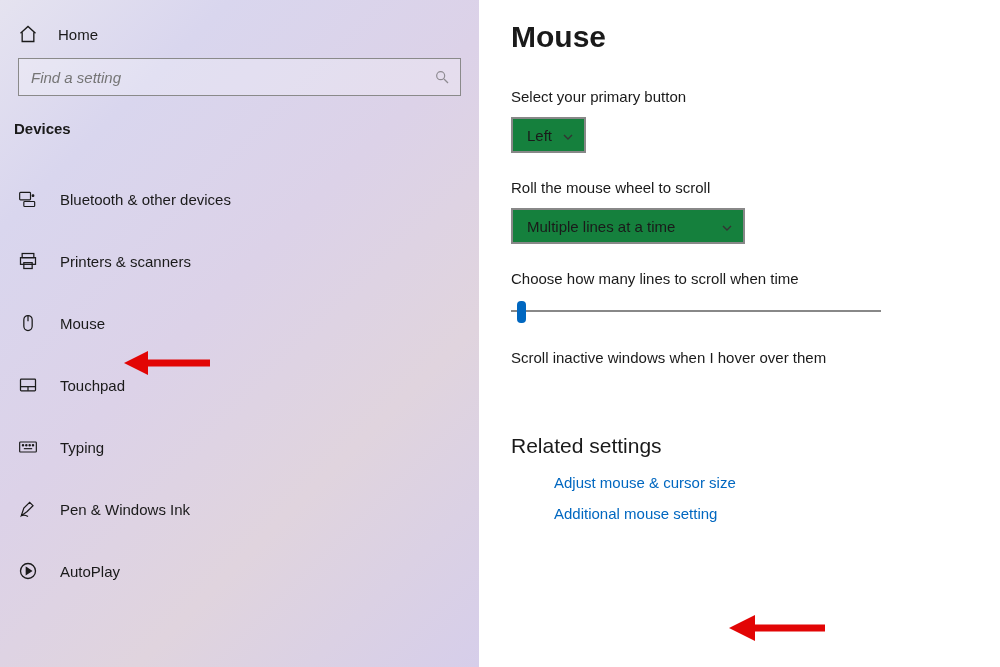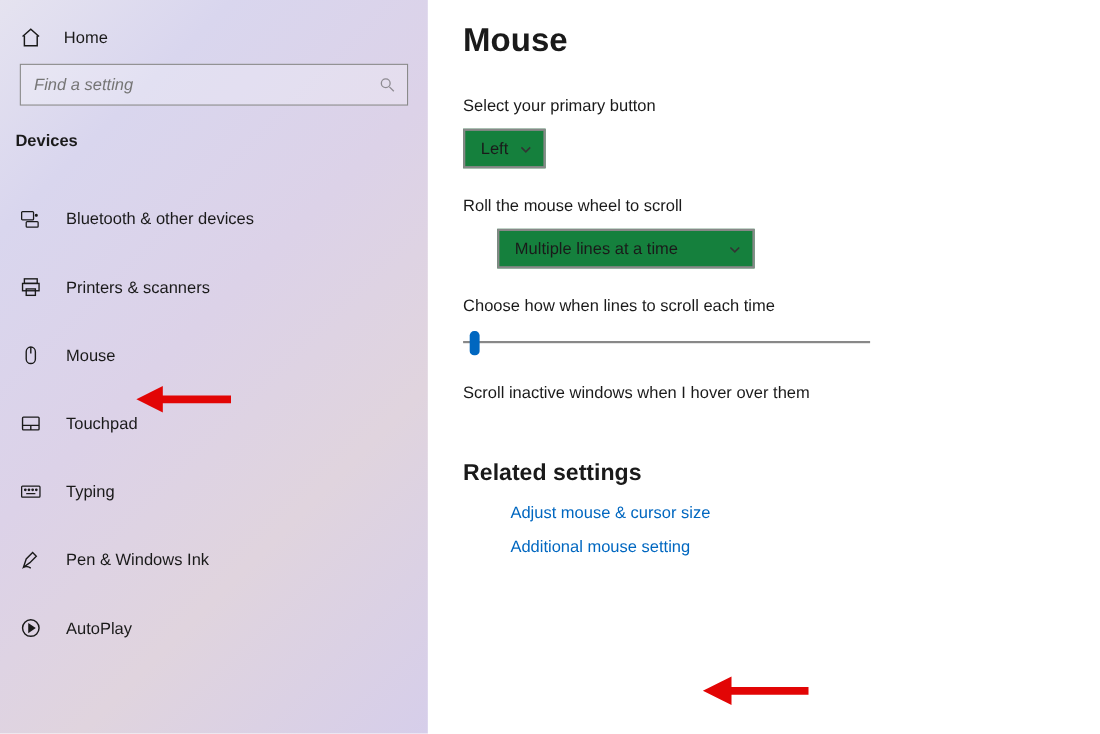--- a/index.html
+++ b/index.html
@@ -7,21 +7,21 @@
     font-family: "Segoe UI", -apple-system, sans-serif;
     font-size: 15px;
     color: #1a1a1a;
     width: 1000px;
     height: 667px;
     overflow: hidden;
     display: flex;
   }
   
   .sidebar {
-    width: 389px;
+    width: 479px;
     height: 100%;
     background: linear-gradient(135deg, #e5e3f0 0%, #d9d6ee 20%, #dcd2e8 45%, #e0d4de 70%, #d6ceea 100%);
     padding: 18px 10px 0 10px;
     position: relative;
   }
   .home-row {
     display: flex;
     align-items: center;
     gap: 20px;
     padding: 6px 8px 14px 8px;
@@ -93,21 +93,21 @@
     display: inline-flex;
     align-items: center;
     border: 2px solid #888;
     height: 36px;
     padding: 0 10px 0 14px;
     gap: 10px;
     cursor: pointer;
     font-size: 15px;
     background:#15803d;
   }
-  .combobox.wide { min-width: 234px; justify-content: space-between; margin-left: 31px; }
+  .combobox.wide { min-width: 234px; justify-content: space-between; }
   .chev { width: 12px; height: 12px; }
   .slider {
     width: 370px;
     height: 24px;
     position: relative;
     margin-top: 2px;
   }
   .slider-track {
     position: absolute; left:0; right:0; top: 11px;
     height: 2px; background:#888;
@@ -120,21 +120,21 @@
   .toggle-row { display:flex; align-items:center; gap:14px; margin-top:12px; }
   .toggle {
     width: 46px; height: 22px; border-radius: 11px;
     background:#0067c0; position:relative; cursor:pointer;
   }
   .toggle::after {
     content:""; position:absolute; right:3px; top:3px;
     width:16px; height:16px; border-radius:50%; background:#fff;
   }
   .related-heading {
-    font-size: 21px; font-weight:700; margin-top: 52px; margin-bottom: 16px;
+    font-size: 21px; font-weight:400; margin-top: 68px; margin-bottom: 16px;
   }
   .link {
     color:#0067c0; font-size:15px; cursor:pointer; margin-bottom:14px; display:block;margin-left:43px;
   }
 </style>
 </head>
 <body>
 
 <div class="sidebar">
 
@@ -271,21 +271,21 @@
       <span>Multiple lines at a time</span>
       <span class="chev">
         <svg viewBox="0 0 12 12" fill="none" stroke="#333" stroke-width="1.4">
             <polyline points="2,4 6,8 10,4"></polyline>
           </svg>
       </span>
     </div>
   </div>
 
   <div class="setting-block">
-    <div class="setting-label">Choose how when lines to scroll each time</div>
+    <div class="setting-label">Choose how many lines to scroll when time</div>
     <div class="slider">
       <div class="slider-track"></div>
       <div class="slider-thumb" style="left:6px;"></div>
     </div>
   </div>
 
   <div class="setting-block" style="margin-bottom:10px">
     <div class="setting-label">Scroll inactive windows when I hover over them</div>
   </div>
 

